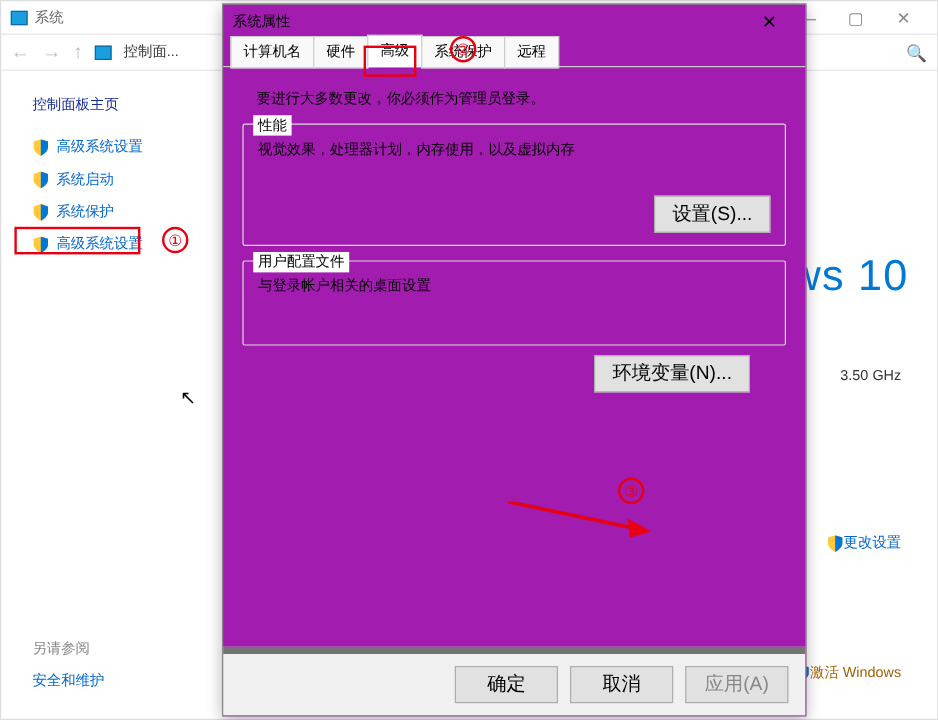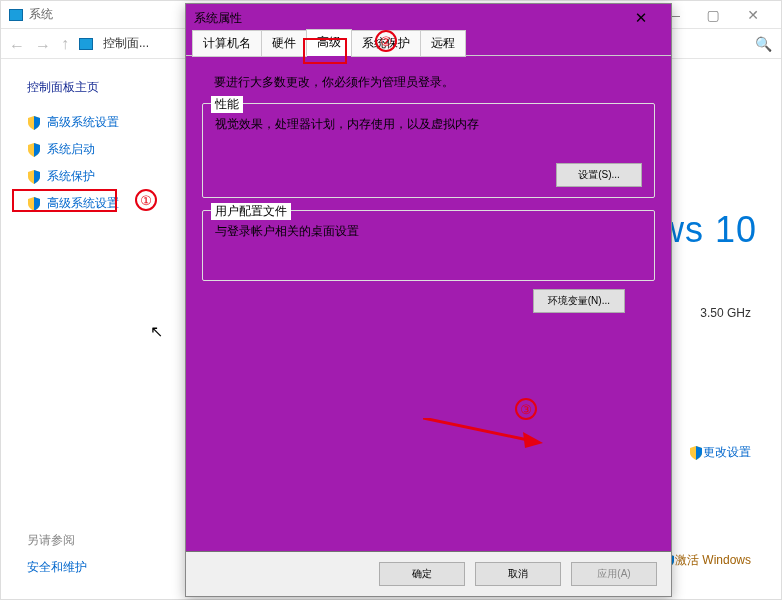--- a/index.html
+++ b/index.html
@@ -46,26 +46,26 @@
     .tabs { display: flex; padding-left: 6px; border-bottom: 1px solid #ccc; height: 24px; align-items: flex-end;}
     .tab { padding: 4px 10px; background: #fff; border: 1px solid #ccc; border-bottom: 1px solid #fff; margin-right: -1px; margin-bottom: -1px; font-size: 12px; position: relative; }
     .tab.inactive { background: #f9f9f9; border-bottom: 1px solid #ccc; top: 1px; }
 
     .dialog-body { padding: 12px 16px 0 16px; }
     .intro { margin: 6px 0 12px 12px; }
 
     .group { border: 1px solid #ddd; border-radius: 2px; padding: 12px 12px 10px 12px; margin-bottom: 12px; position: relative; }
     .group-title { position: absolute; top: -8px; left: 8px; background: #fff; padding: 0 4px; font-size: 12px; }
     .group-desc { margin-bottom: 30px; }
-    .btn { background: #e1e1e1; border: 1px solid #adadad; padding: 4px 14px; font-size: 10px; min-width: 86px; text-align: center; }
+    .btn { background: #e1e1e1; border: 1px solid #adadad; padding: 4px 14px; font-size: 16px; min-width: 86px; text-align: center; }
     .right-align { text-align: right; }
 
     .group-red { border: 2px solid #e60012 !important; padding: 10px !important; }
 
-    .dlg-bottom { position: absolute; bottom: 0; left: 0; right: 0; border-top: 1px solid #737373; padding: 10px 14px; background: #f0f0f0; display: flex; justify-content: flex-end; gap: 10px; }
+    .dlg-bottom { position: absolute; bottom: 0; left: 0; right: 0; border-top: 6px solid #737373; padding: 10px 14px; background: #f0f0f0; display: flex; justify-content: flex-end; gap: 10px; }
     .dlg-bottom .btn.disabled { color: #888; }
 
     .envvar-row { text-align: right; padding-right: 30px; margin-top: -4px; }
 
     .tab-red { position: absolute; left: 303px; top: 38px; width: 44px; height: 26px; border: 2px solid #e60012; }
     .circle-2 { left: 375px; top: 30px; }
     .circle-3 { left: 515px; top: 398px; }
 
     .arrow { position: absolute; left: 423px; top: 418px; width: 120px; height: 30px; }
 

